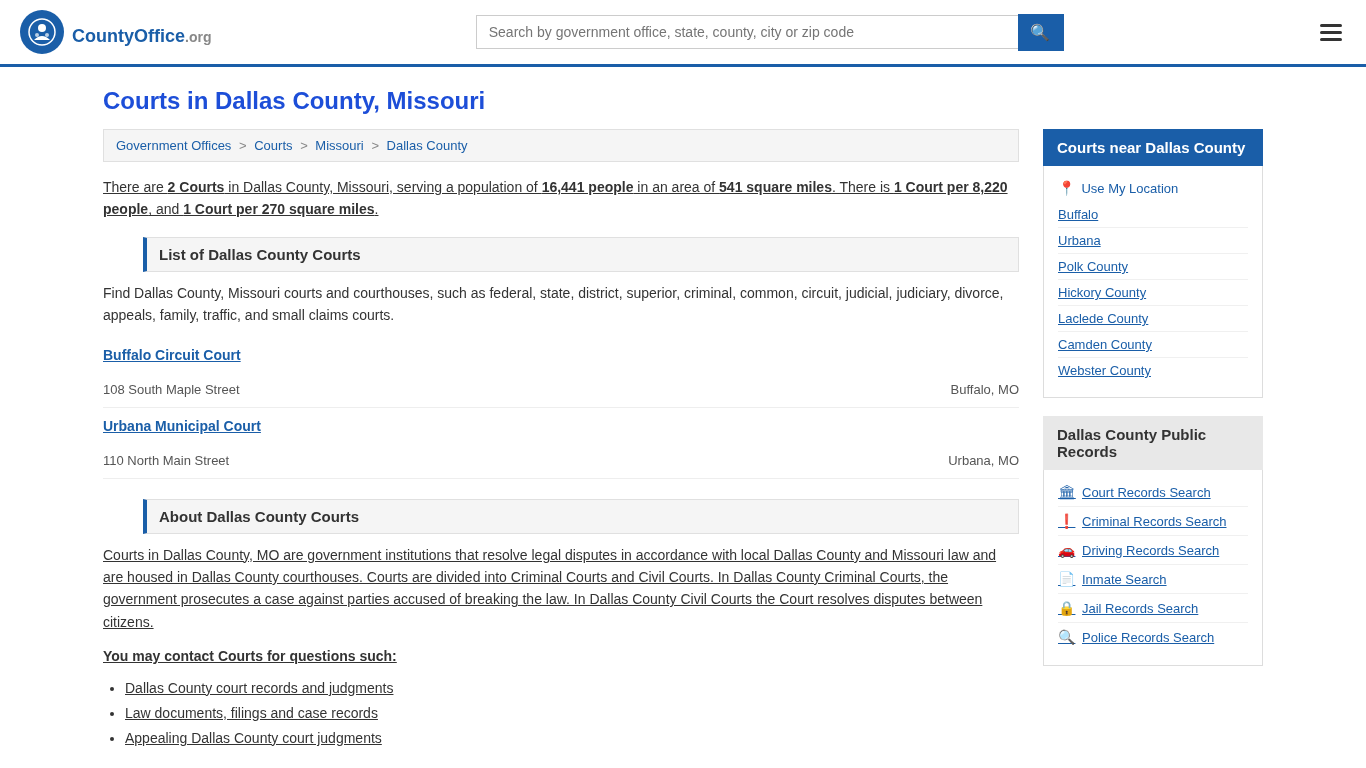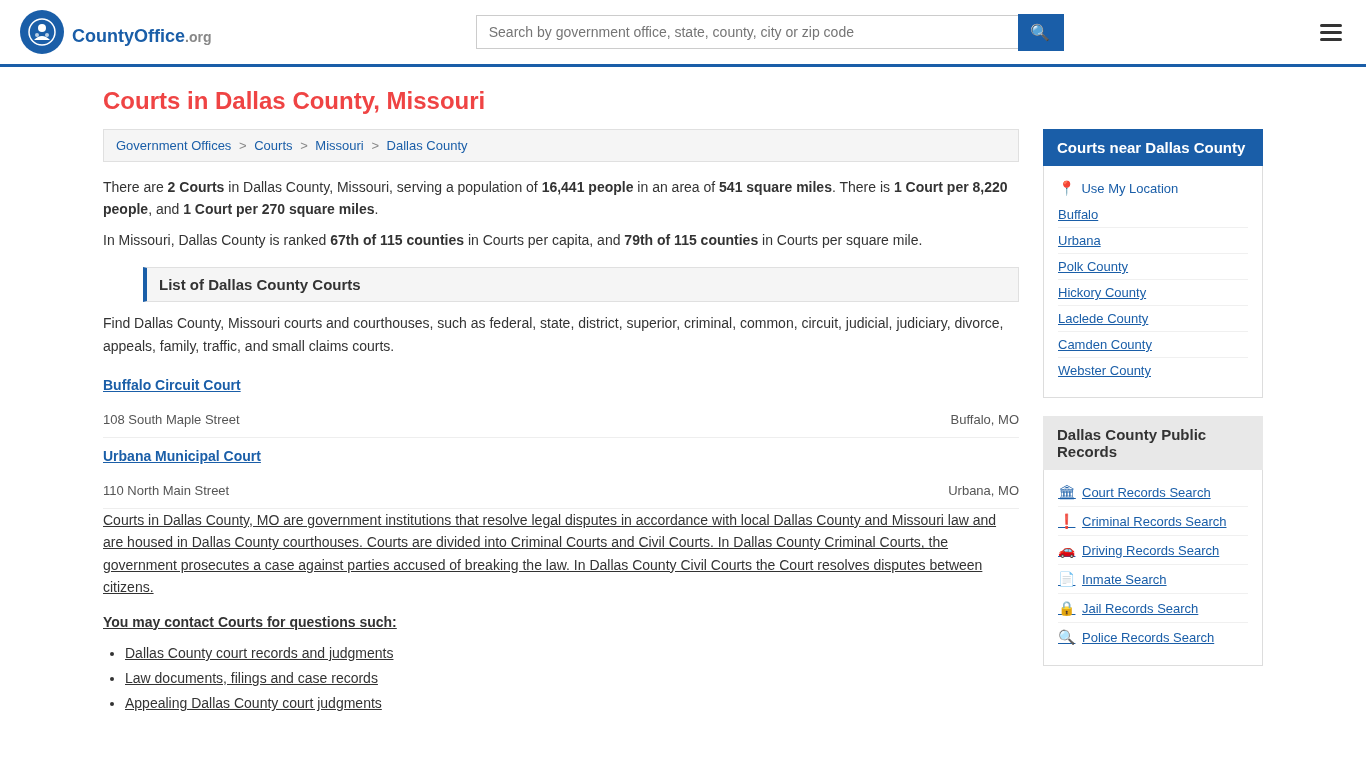--- a/index.html
+++ b/index.html
@@ -88,21 +88,21 @@
 
     
     #main-wrap {
       max-width: 1200px;
       margin: 0 auto;
       padding: 20px 20px;
     }
     #page-title-h1 {
       font-size: 24px;
       font-weight: bold;
-      color: #ef4444;
+      color: #1d4ed8;
       margin-bottom: 14px;
     }
     #content-layout {
       display: flex;
       gap: 24px;
     }
     #left-col {
       flex: 1;
     }
     #right-col {
@@ -126,20 +126,21 @@
     #breadcrumb span {
       margin: 0 4px;
       color: #888;
     }
 
     
     #intro-text {
       font-size: 14px;
       line-height: 1.6;
       margin-bottom: 12px;
+      text-decoration: underline;
     }
     #intro-text b { font-weight: bold; }
 
     
     .section-header {
       background: #f5f5f5;
       border: 1px solid #e0e0e0;
       border-left: 4px solid #1a5ea8;
       padding: 8px 12px;
       font-size: 15px;
@@ -304,23 +305,20 @@
         <span> &gt; </span>
         <a href="#">Missouri</a>
         <span> &gt; </span>
         <a href="#">Dallas County</a>
       </div>
 
       <div id="intro-text">
         <p>
           There are <b>2 Courts</b> in Dallas County, Missouri, serving a population of <b>16,441 people</b> in an area of <b>541 square miles</b>. There is <b>1 Court per 8,220 people</b>, and <b>1 Court per 270 square miles</b>.
         </p>
-        <p style="margin-top:8px;">
-          In Missouri, Dallas County is ranked <b>67th of 115 counties</b> in Courts per capita, and <b>79th of 115 counties</b> in Courts per square mile.
-        </p>
       </div>
 
       <div class="section-header">List of Dallas County Courts</div>
 
       <p id="list-desc" style="font-size:14px; line-height:1.6; margin-bottom:10px;">Find Dallas County, Missouri courts and courthouses, such as federal, state, district, superior, criminal, common, circuit, judicial, judiciary, divorce, appeals, family, traffic, and small claims courts.</p>
 
       <div id="court-entries">
 
         <div class="court-entry">
           <a href="#">Buffalo Circuit Court</a>
@@ -332,20 +330,21 @@
 
         <div class="court-entry">
           <a href="#">Urbana Municipal Court</a>
           <div class="court-address-row">
             <span>110 North Main Street</span>
             <span>Urbana, MO</span>
           </div>
         </div>
       </div>
 
+      <div class="section-header" style="margin-top:20px;">About Dallas County Courts</div>
 
       <div id="about-text">
         <p style="font-size:14px; line-height:1.6; margin-bottom:12px;">Courts in Dallas County, MO are government institutions that resolve legal disputes in accordance with local Dallas County and Missouri law and are housed in Dallas County courthouses. Courts are divided into Criminal Courts and Civil Courts. In Dallas County Criminal Courts, the government prosecutes a case against parties accused of breaking the law. In Dallas County Civil Courts the Court resolves disputes between citizens.</p>
         <p id="contact-header" style="font-weight:bold; font-size:14px; margin-bottom:8px;">You may contact Courts for questions such:</p>
         <ul id="bullet-list">
           <li>Dallas County court records and judgments</li>
           <li>Law documents, filings and case records</li>
           <li>Appealing Dallas County court judgments</li>
         </ul>
       </div>

